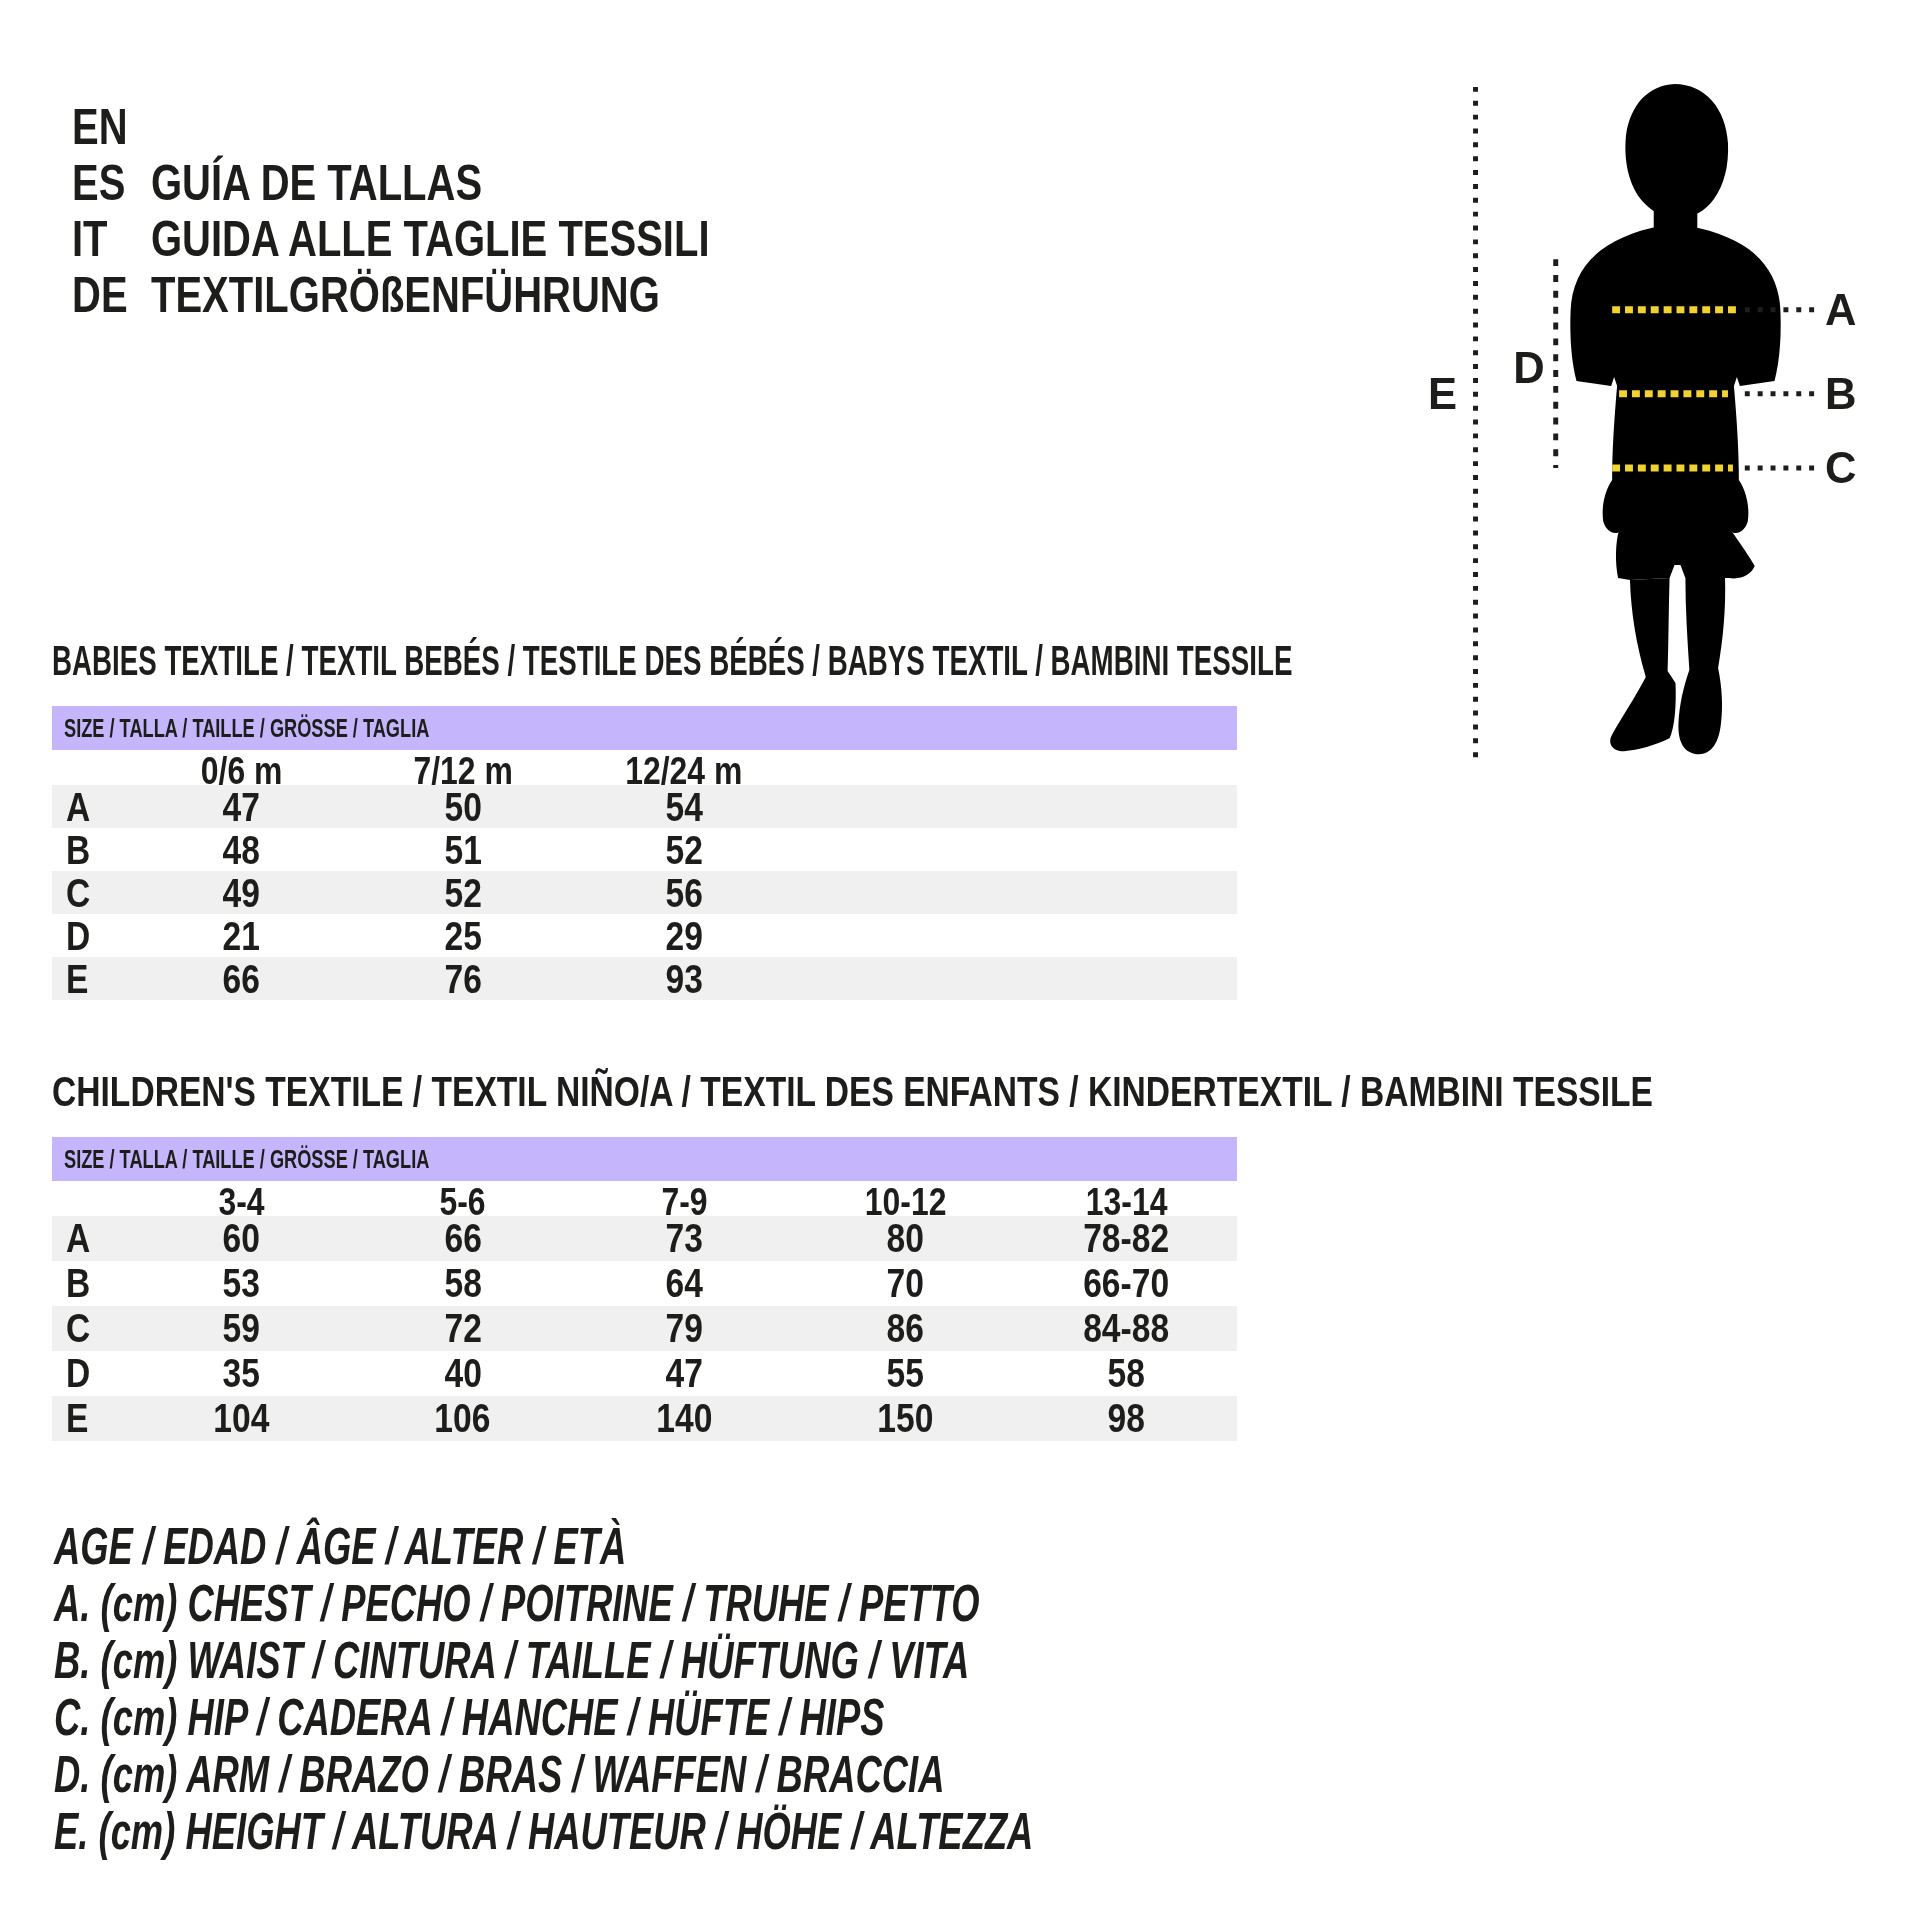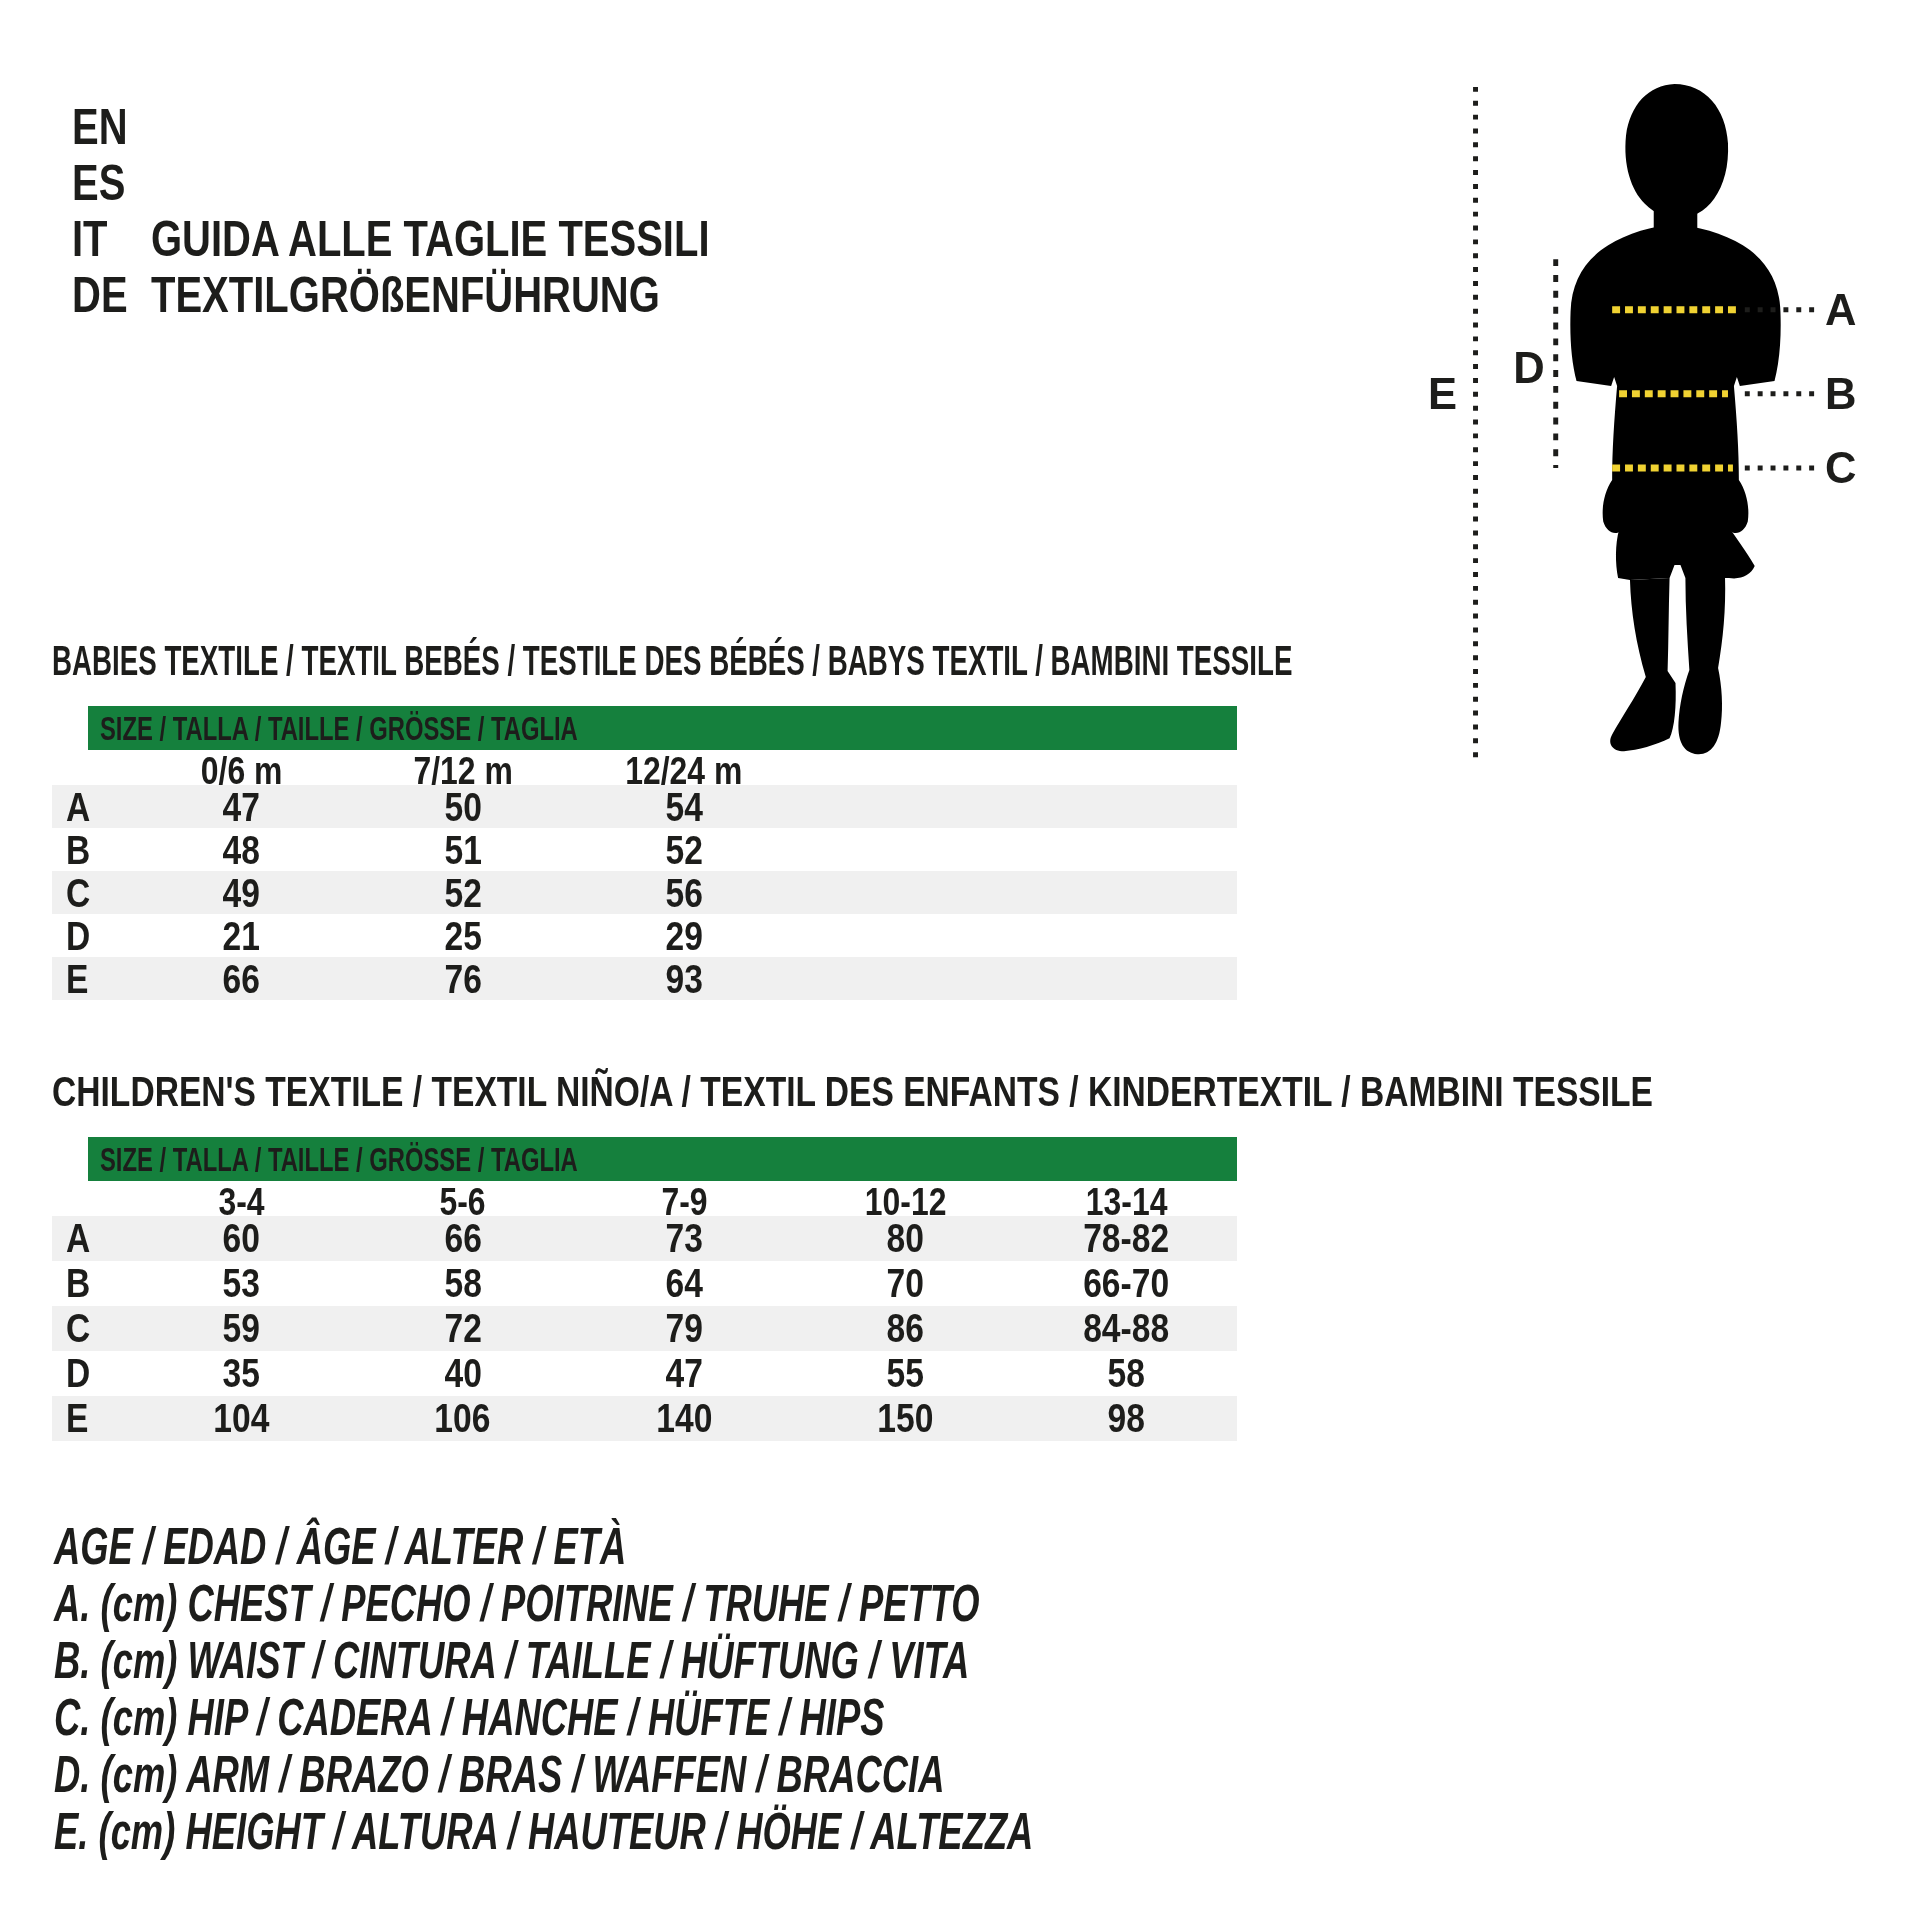--- a/index.html
+++ b/index.html
@@ -16,21 +16,21 @@
   .lang-row { display:flex; height:56px; line-height:56px; font-size:50px; font-weight:700; letter-spacing:0; }
   .lang-code { width:79px; }
 
   
   .figure { position:absolute; left:1426px; top:79px; }
   .fig-label { font:700 44px "Liberation Sans","DejaVu Sans",sans-serif; fill:#1d1d1b; }
 
   
   .tbl { position:absolute; left:52px; width:1185px; }
   .tbl-title { height:44px; line-height:44px; font-size:42px; font-weight:700; }
-  .size-bar { margin-top:23px; height:44px; line-height:44px; background:#15803d; padding-left:12px; font-size:34px; font-weight:700;margin-left:36px; }
+  .size-bar { margin-top:23px; height:44px; line-height:44px; background:#c4b5fd; padding-left:12px; font-size:26px; font-weight:700; }
   .grid { display:grid; grid-template-columns:79px repeat(5,1fr); align-items:center; }
   .colhead { height:35px; font-size:38px; font-weight:700; }
   .drow { height:43px; font-size:40px; font-weight:700; }
   .children .drow { height:45px; }
   .stripe { background:#f0f0f0; }
   .cell { text-align:center; }
   .cell.letter { text-align:left; padding-left:14px; }
 
   
   .legend { position:absolute; left:54px; top:1518px; }
@@ -40,20 +40,21 @@
 <body>
 
 <div class="canvas">
 
   <div class="lang-block">
     <div class="lang-row">
       <span class="lang-code"><span class="sq" style="--sx:.8">EN</span></span>
     </div>
     <div class="lang-row">
       <span class="lang-code"><span class="sq" style="--sx:.8">ES</span></span>
+      <span><span class="sq" style="--sx:.8">GUÍA DE TALLAS</span></span>
     </div>
     <div class="lang-row">
       <span class="lang-code"><span class="sq" style="--sx:.8">IT</span></span>
       <span><span class="sq" style="--sx:.8">GUIDA ALLE TAGLIE TESSILI</span></span>
     </div>
     <div class="lang-row">
       <span class="lang-code"><span class="sq" style="--sx:.8">DE</span></span>
       <span><span class="sq" style="--sx:.8">TEXTILGRÖßENFÜHRUNG</span></span>
     </div>
   </div>

